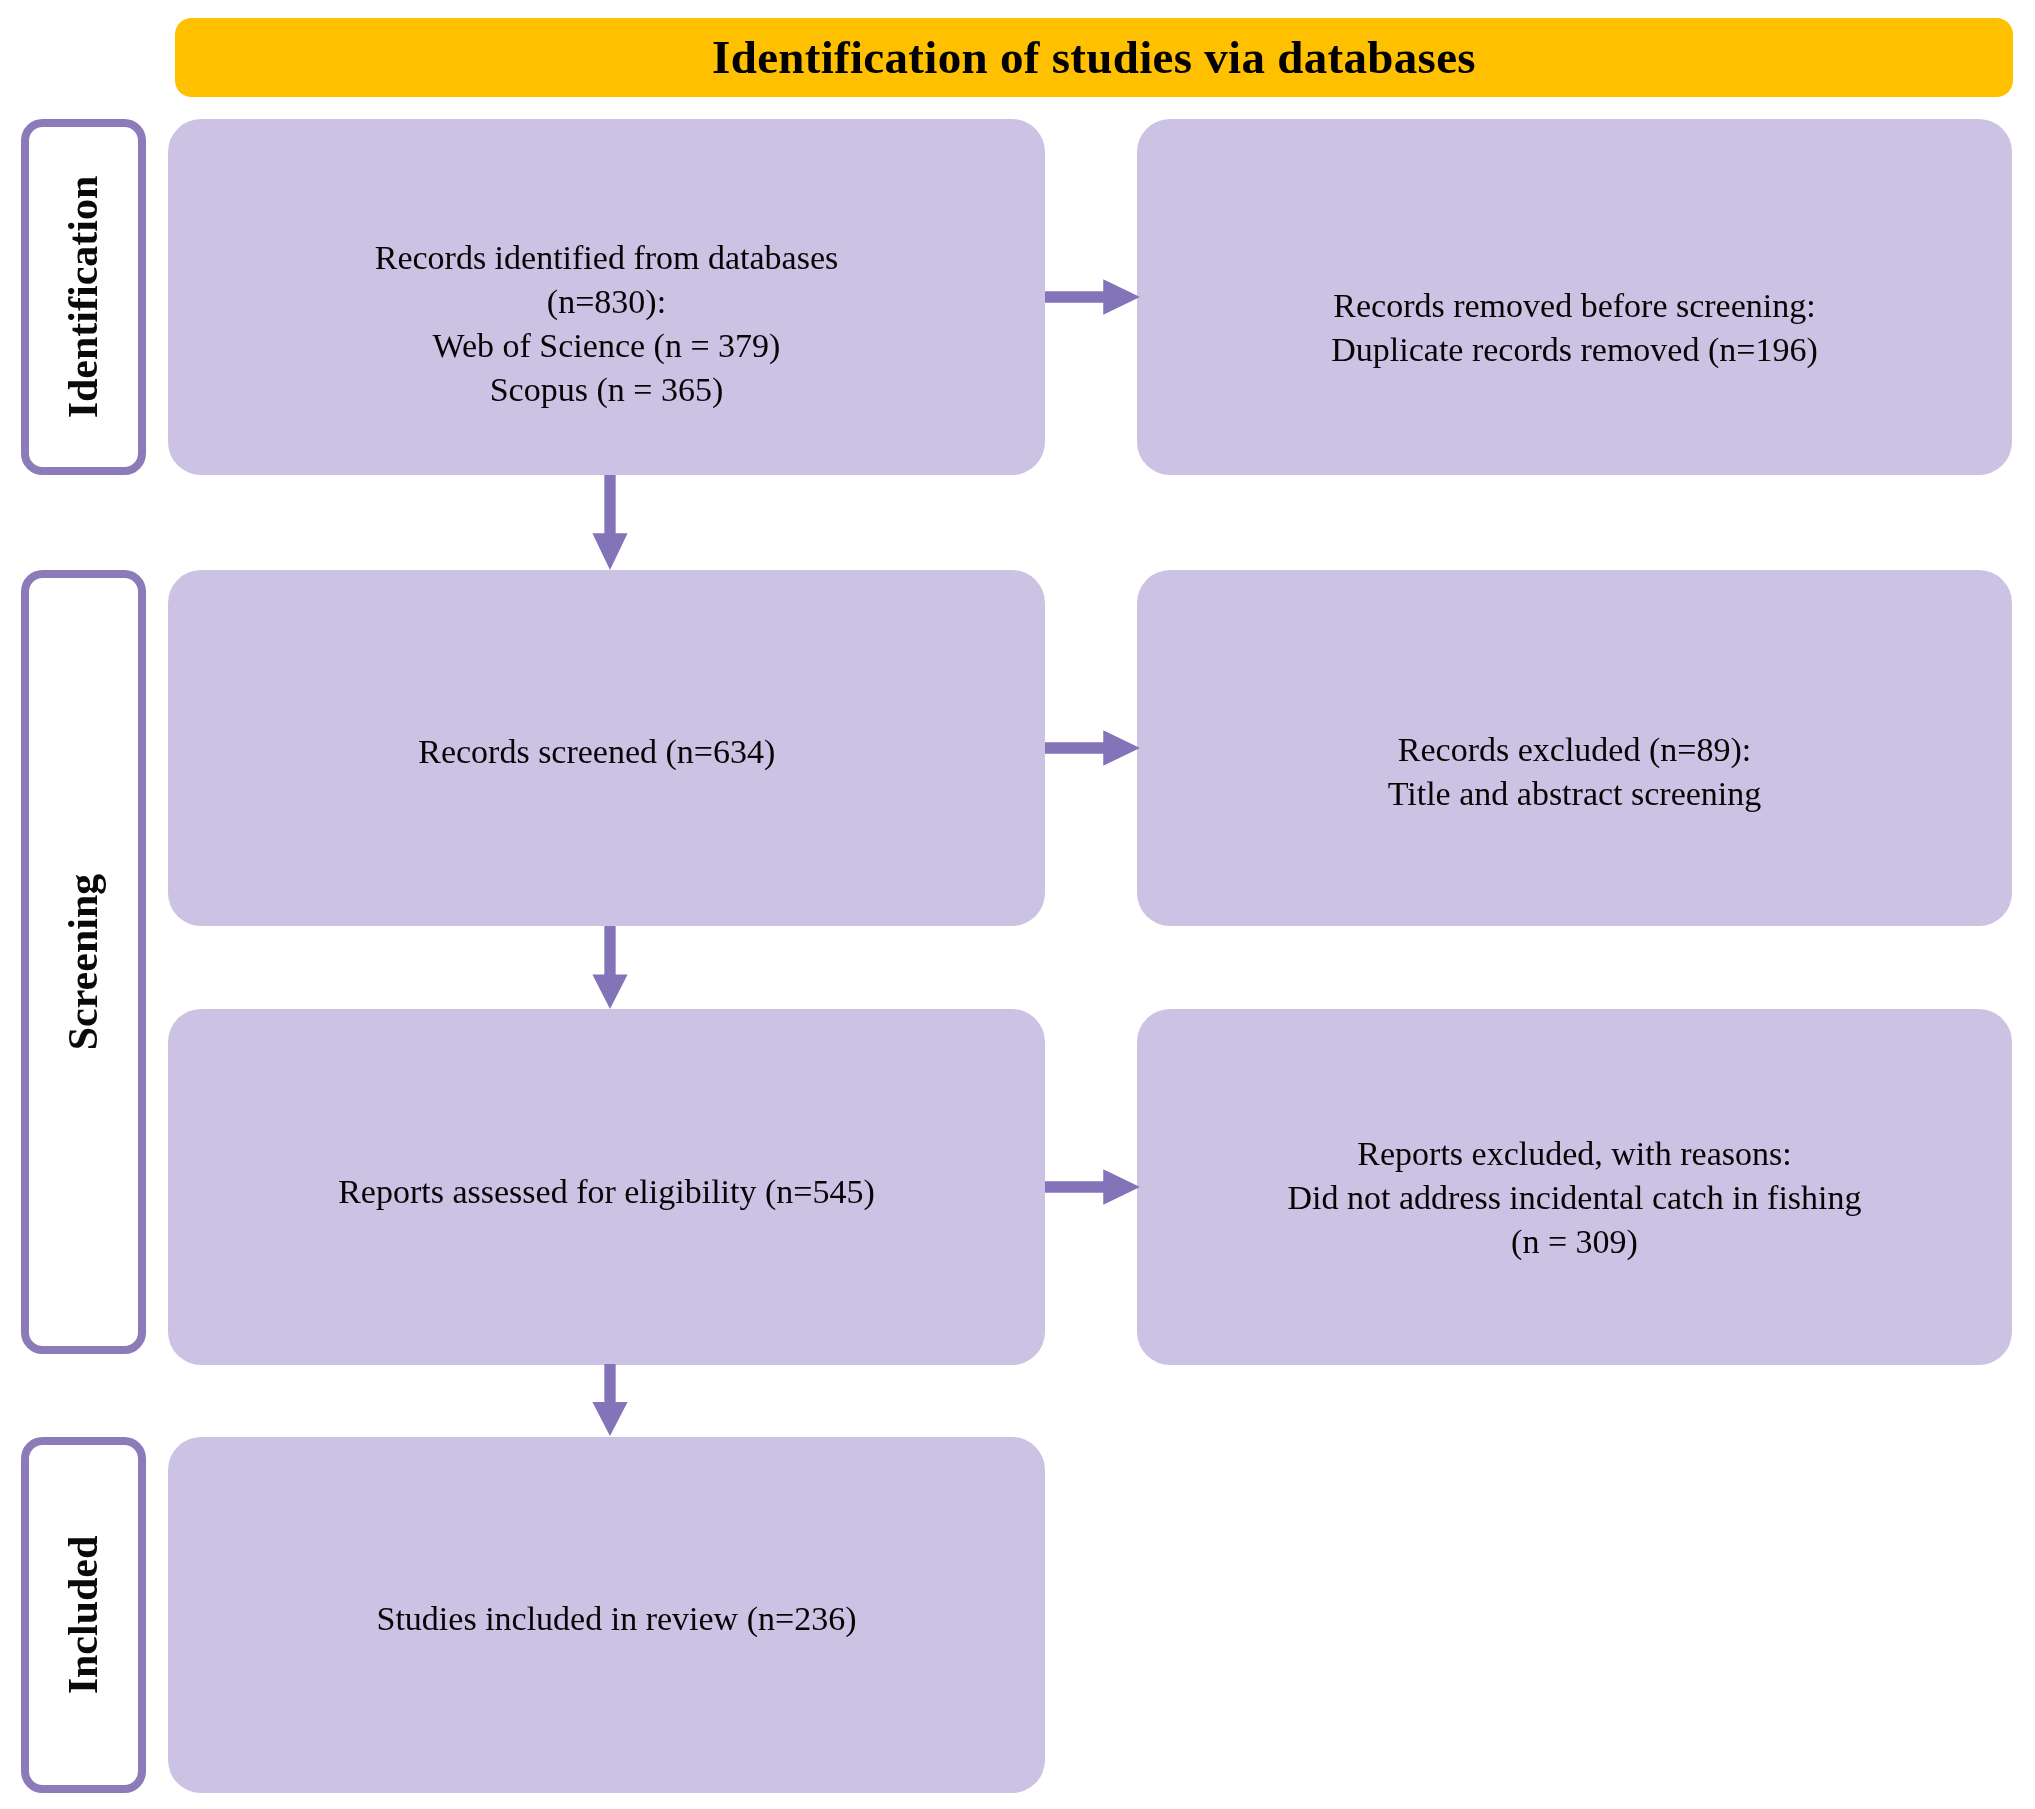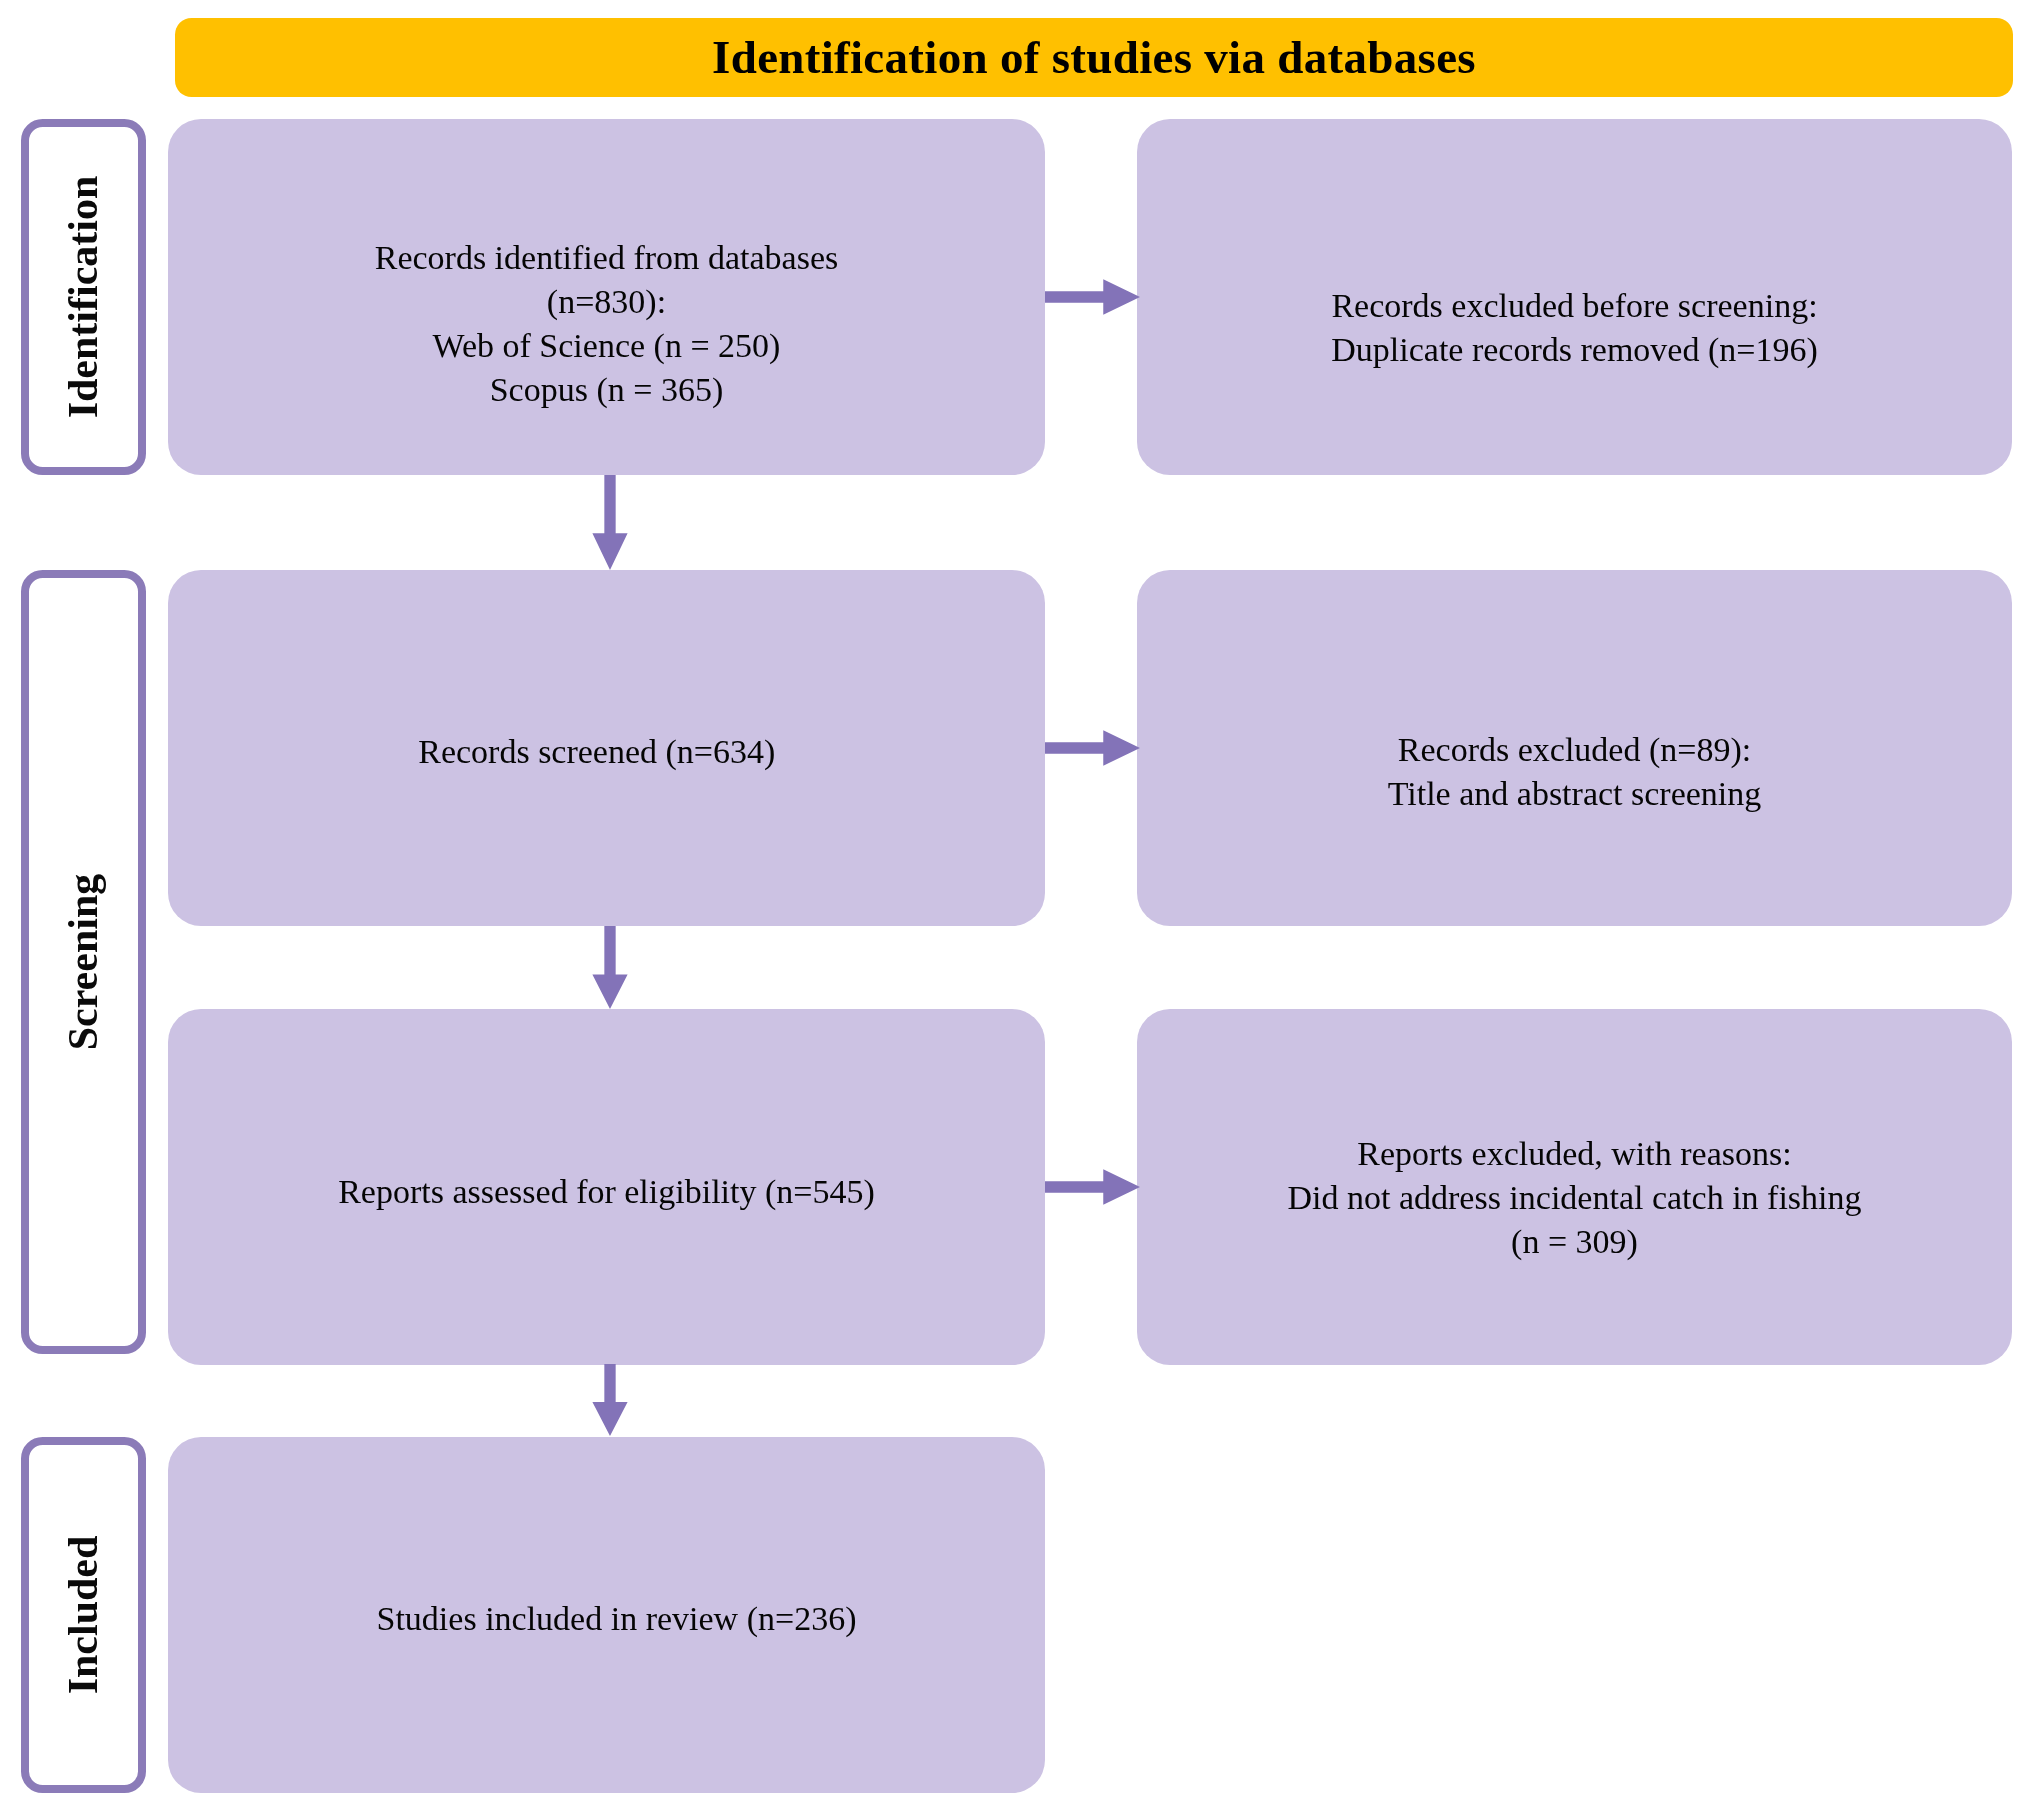--- a/index.html
+++ b/index.html
@@ -139,28 +139,28 @@
     <span>Screening</span>
   </div>
   <div class="stage-label" id="stage-included">
     <span>Included</span>
   </div>
 
   <div class="flow-box col-left" id="box-identified">
     <div class="stack">
       <div class="line bold">Records identified from databases</div>
       <div class="line bold">(n=830):</div>
-      <div class="line">Web of Science (n = 250)</div>
+      <div class="line">Web of Science (n = 379)</div>
       <div class="line">Scopus (n = 365)</div>
     </div>
   </div>
 
   <div class="flow-box col-right" id="box-removed">
     <div class="stack">
-      <div class="line bold">Records excluded before screening:</div>
+      <div class="line bold">Records removed before screening:</div>
       <div class="line">Duplicate records removed (n=196)</div>
     </div>
   </div>
 
   <svg class="arrow-h" style="left:1045px; top:278px; width:95px; height:38px;" viewBox="0 0 150 60" preserveAspectRatio="none">
     <path class="arrow-shape" d="M0,21 L92,21 L92,2 L150,30 L92,58 L92,39 L0,39 Z"></path>
   </svg>
 
   <svg class="arrow-v" style="left:588px; top:475px; width:44px; height:95px;" viewBox="0 0 70 150" preserveAspectRatio="none">
     <path class="arrow-shape" d="M26,0 L44,0 L44,92 L63,92 L35,150 L7,92 L26,92 Z"></path>

